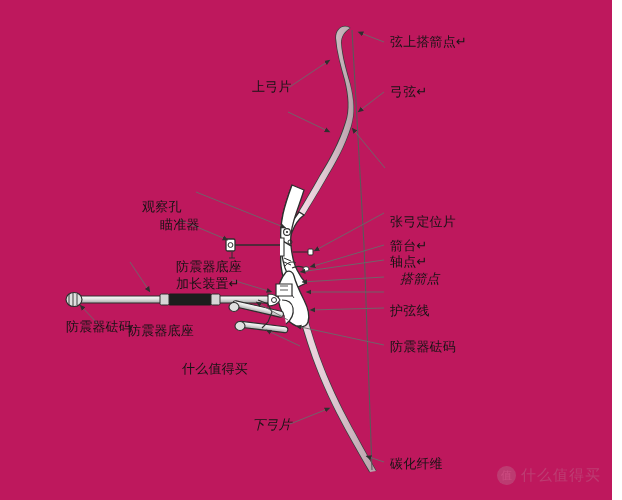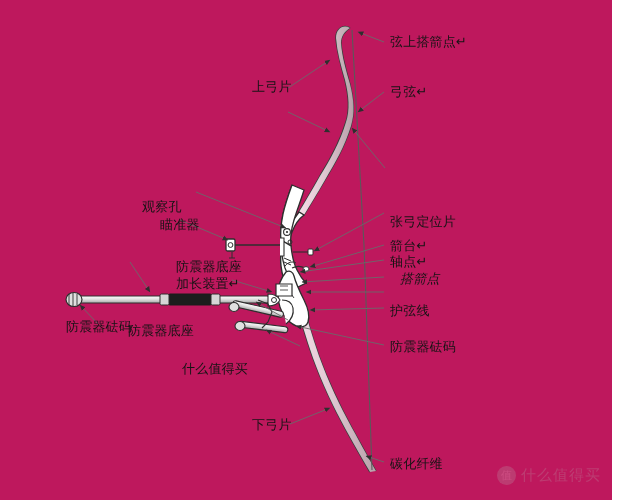--- a/index.html
+++ b/index.html
@@ -238,20 +238,20 @@
 
   <div class="label" style="left:176px; top:258px;">防震器底座
 加长装置↵</div>
 
   <div class="label" style="left:66px; top:318px;">防震器砝码</div>
 
   <div class="label" style="left:128px; top:322px;">防震器底座</div>
 
   <div class="label" style="left:182px; top:360px;">什么值得买</div>
 
-  <div class="label" style="left:252px; top:416px;">下弓片</div>
+  <div class="label" style="left:252px; top:416px;font-style:italic;">下弓片</div>
 
   <div class="watermark">
     <div class="wm-circle">值</div>
     <div class="wm-text">什么值得买</div>
   </div>
 
 </div>
 
 </body></html>

